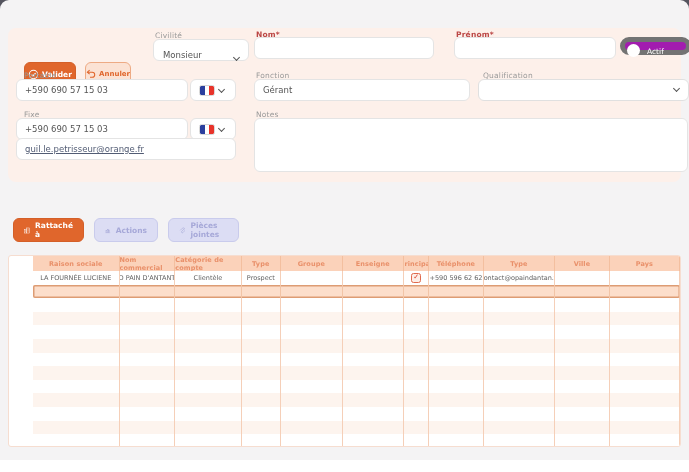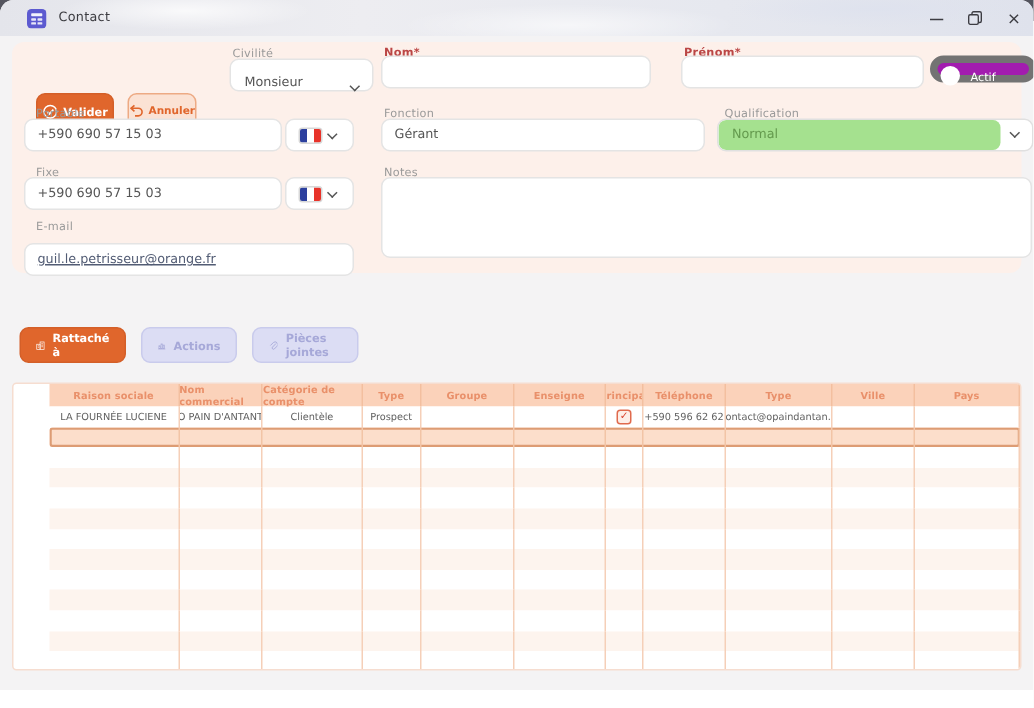--- a/index.html
+++ b/index.html
@@ -95,45 +95,20 @@
   .tr.empty.alt { background:#fdf4ee; }
   .pcheck { width:10px; height:10px; background:#fdeee7; border:1px solid #e06a4d; border-radius:2.5px;
     display:flex; align-items:center; justify-content:center; }
   .pcheck .tick { font-size:7px; color:#d9432f; line-height:1; }
 </style>
 </head>
 <body>
 
 <div class="window">
 
-  <div class="titlebar">
-    <svg class="app-icon" viewBox="0 0 13 13">
-      <rect width="13" height="13" rx="3" fill="#5c5ad0"></rect>
-      <rect x="2.8" y="2.8" width="7.4" height="2" rx="0.5" fill="#fff" opacity="0.92"></rect>
-      <rect x="2.8" y="6.2" width="3.2" height="1.6" rx="0.4" fill="#fff" opacity="0.85"></rect>
-      <rect x="7" y="6.2" width="3.2" height="1.6" rx="0.4" fill="#fff" opacity="0.85"></rect>
-      <rect x="2.8" y="8.8" width="3.2" height="1.6" rx="0.4" fill="#fff" opacity="0.85"></rect>
-      <rect x="7" y="8.8" width="3.2" height="1.6" rx="0.4" fill="#fff" opacity="0.85"></rect>
-    </svg>
-    <span class="title-text">Contact</span>
-    <div class="win-controls">
-      <span class="win-btn">
-        <svg width="9" height="9">
-            <line x1="0" y1="5" x2="9" y2="5" stroke="#3c3c42" stroke-width="1"></line>
-          </svg>
-      </span>
-      <span class="win-btn">
-        <svg width="10" height="10" viewBox="0 0 10 10" fill="none" stroke="#3c3c42" stroke-width="0.9">
-          <rect x="0.8" y="2.8" width="6.4" height="6.4" rx="1"></rect>
-          <path d="M3 2.8 V1.8 a1 1 0 0 1 1-1 h4.2 a1 1 0 0 1 1 1 V7 a1 1 0 0 1 -1 1 h-1"></path>
-        </svg>
-      </span>
-      <span class="win-btn">×</span>
-    </div>
-  </div>
 
   <div class="form-panel">
 
     <button class="btn-validate">
       <svg width="11" height="11" viewBox="0 0 12 12" fill="none" stroke="#fff">
         <circle cx="6" cy="6" r="4.6" stroke-width="1.1"></circle>
         <path d="M3.9 6.2 L5.4 7.6 L8.3 4.4" stroke-width="1.3"></path>
       </svg>
       <span>Valider</span>
     </button>
@@ -168,38 +143,35 @@
     <div class="flag-box" style="left:182px; top:51px; width:46px; height:22px;">
       <span class="flag"></span>
       <span class="chev"></span>
     </div>
 
     <span class="lbl" style="left:248px; top:43px;">Fonction</span>
     <input class="txt-input" style="left: 246px; top: 51px; width: 216px; height: 22px;" value="Gérant">
 
     <span class="lbl" style="left:475px; top:43px;">Qualification</span>
     <div class="qualif" style="left:470px; top:51px;">
-      <div class="fill">
-        <span>Normal</span>
-      </div>
       <span class="chev"></span>
     </div>
 
     <span class="lbl" style="left:16px; top:82px;">Fixe</span>
     <input class="txt-input" style="left: 8px; top: 90px; width: 172px; height: 22px;" value="+590 690 57 15 03">
     <div class="flag-box" style="left:182px; top:90px; width:46px; height:22px;">
       <span class="flag"></span>
       <span class="chev"></span>
     </div>
 
     <span class="lbl" style="left:248px; top:82px;">Notes</span>
     <textarea class="notes" style="left: 246px; top: 90px;"></textarea>
 
     <span class="lbl" style="left:16px; top:118px;">E-mail</span>
-    <input class="txt-input email-input" style="left: 8px; top: 134px; width: 220px; height: 22px;" value="guil.le.petrisseur@orange.fr">
+    <input class="txt-input email-input" style="left: 8px; top: 110px; width: 220px; height: 22px;" value="guil.le.petrisseur@orange.fr">
   </div>
 
   <div class="tabs">
     <div class="tab active">
       <svg width="11" height="11" viewBox="0 0 12 12" fill="none" stroke="#fff" stroke-width="0.9">
         <rect x="1" y="4" width="4.4" height="7"></rect>
         <rect x="5.4" y="1" width="5.3" height="10"></rect>
         <path d="M7 3.3h2.2 M7 5.3h2.2 M7 7.3h2.2 M2.4 6h1.6 M2.4 8h1.6"></path>
       </svg>
       <span>Rattaché à</span>

